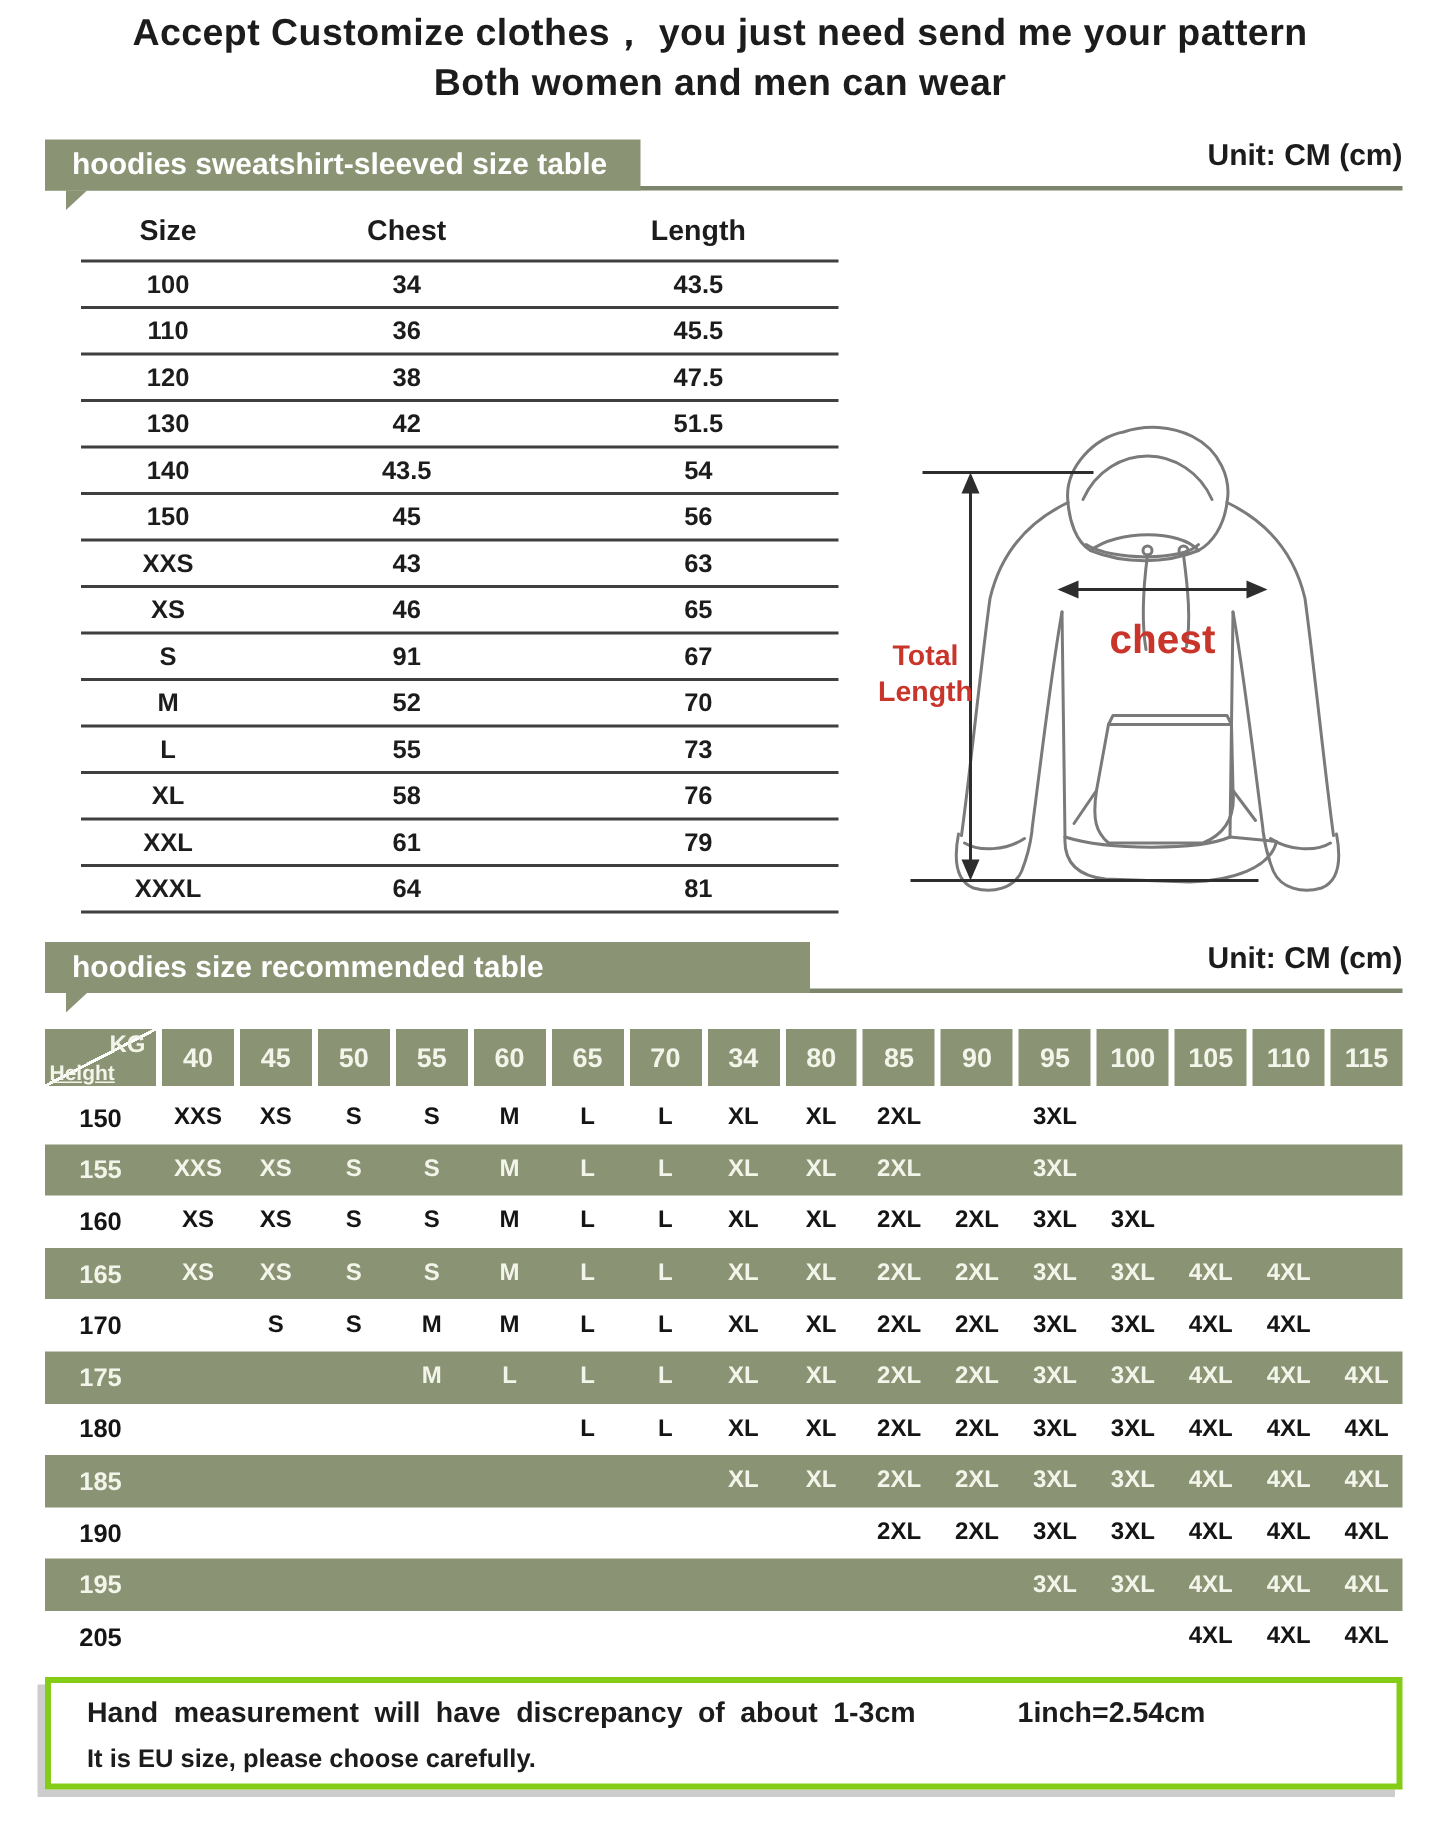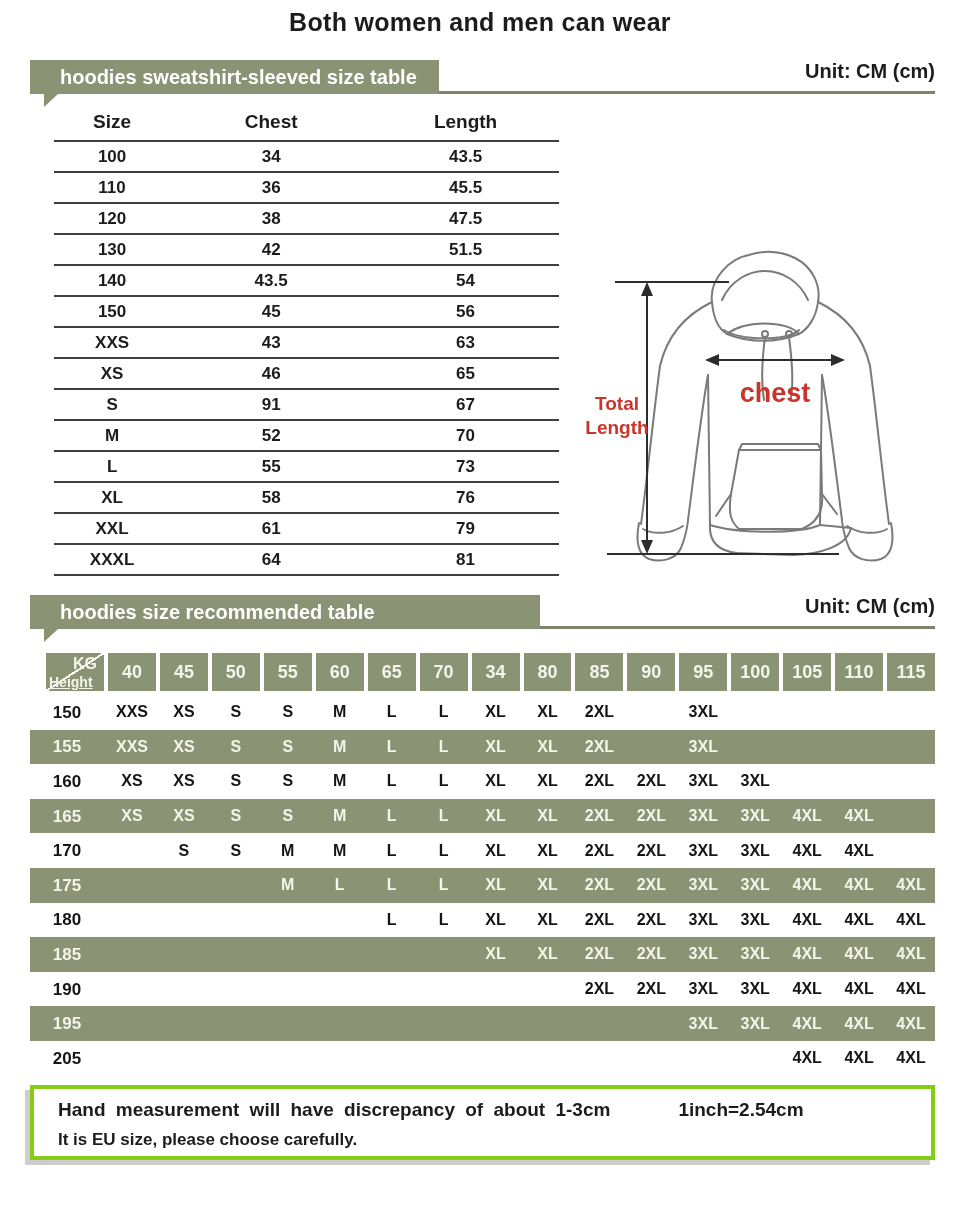--- a/index.html
+++ b/index.html
@@ -20,21 +20,21 @@
   .page{position:relative;width:960px;height:1229px;background:#fff;}
 
   
   .title{padding-top:6px;text-align:center;font-size:25px;line-height:33px;letter-spacing:.3px;}
 
   
   .sec-head{position:relative;margin:0 25px 0 30px;height:34px;border-bottom:3px solid var(--green-line);}
   .banner{
     position:absolute;left:0;bottom:-3px;height:34px;line-height:34px;
     background:var(--green);color:#fff;font-size:20px;
-    padding:0 22px 0 30px;white-space:nowrap;
+    padding:0 22px 0 18px;white-space:nowrap;
   }
   .banner .tail{
     position:absolute;left:14px;top:100%;width:0;height:0;
     border-top:13px solid var(--green);border-right:14px solid transparent;
   }
   .banner.b2{min-width:510px;}
   .unit{position:absolute;right:0;bottom:8px;font-size:20px;}
 
   
   .content1{display:flex;margin-top:10px;padding-left:19px;}
@@ -49,21 +49,20 @@
   .matrix{margin:24px 25px 0 30px;width:905px;}
   .m-grid{display:grid;grid-template-columns:74px repeat(16,1fr);column-gap:4px;}
   .m-head > div{
     background:var(--green);color:var(--lighttxt);height:38px;
     display:flex;align-items:center;justify-content:center;font-size:18px;
   }
   .m-head .corner{
     position:relative;display:block;
     background-color:var(--green);
     background-image:linear-gradient(to bottom right,transparent calc(50% - 1px),#fdfdfb calc(50% - 1px),#fdfdfb calc(50% + 1px),transparent calc(50% + 1px));
-    margin-left:16px;
   }
   .corner .kg{position:absolute;top:2px;right:7px;font-size:16px;}
   .corner .hgt{position:absolute;bottom:1px;left:3px;font-size:14px;text-decoration:underline;}
   .m-body{margin-top:4px;}
   .m-row{
     display:grid;grid-template-columns:74px repeat(16,1fr);column-gap:4px;
     height:34.6px;align-items:center;text-align:center;font-size:16px;color:#151515;
   }
   .m-row > div{line-height:1;}
   .m-row .h{font-size:17px;}
@@ -80,20 +79,21 @@
   .footer .l2{font-size:17px;line-height:23px;margin-top:7px;}
 
   .red-label{fill:var(--red);font-family:"Liberation Sans",sans-serif;font-weight:bold;}
 </style>
 </head>
 <body>
 
 <div class="page">
 
   <div class="title">
+    <div>Accept Customize clothes，  you just need send me your pattern</div>
     <div>Both women and men can wear</div>
   </div>
 
   <div class="sec-head" style="margin-top:21px;">
     <div class="banner">
       <span>hoodies sweatshirt-sleeved size table</span>
       <span class="tail"></span>
     </div>
     <div class="unit">Unit: CM (cm)</div>
   </div>

